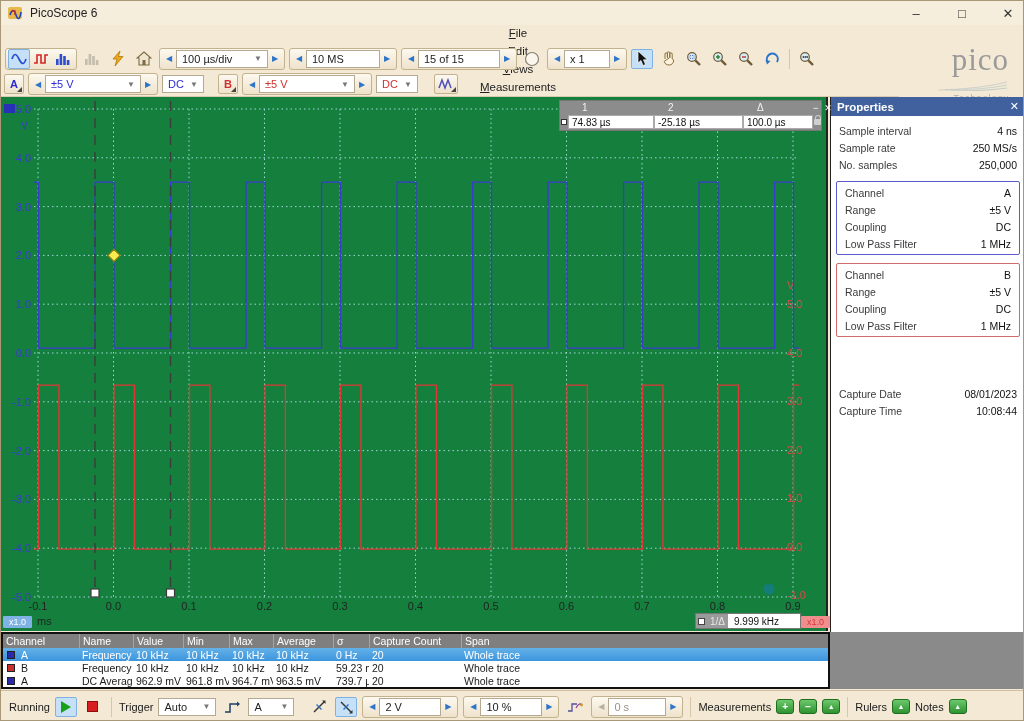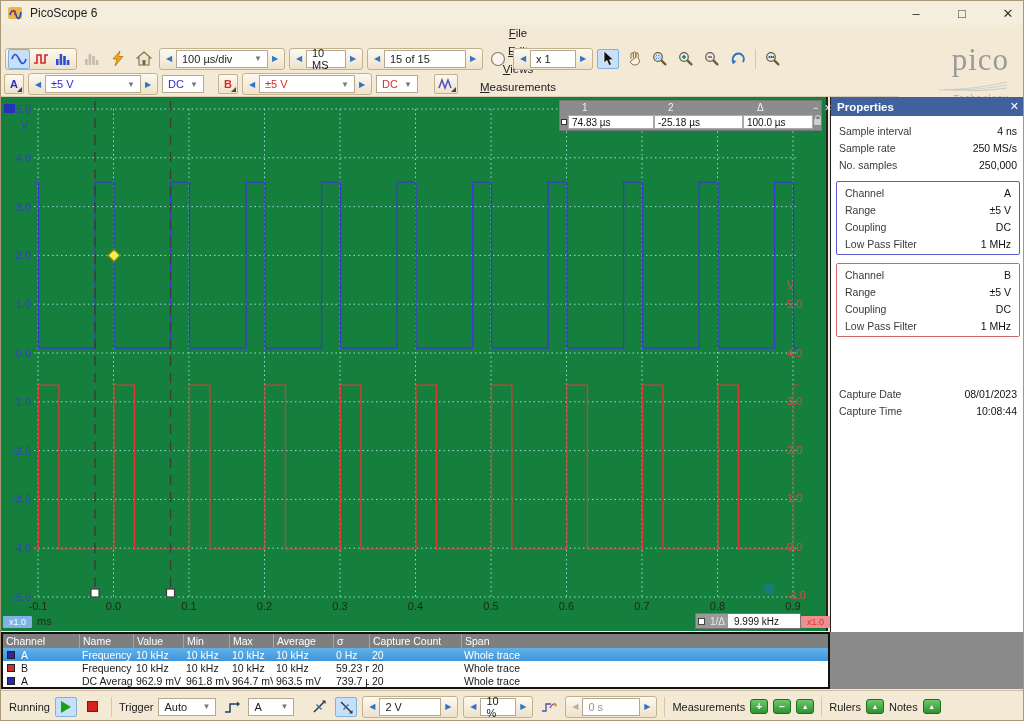--- a/index.html
+++ b/index.html
@@ -154,21 +154,21 @@
     <span class="grp">
       <span class="arrow">◀</span>
       <span class="field" style="width:92px">
         <span>100 µs/div</span>
           <span class="caret">▼</span>
         </span>
       <span class="arrow">▶</span>
     </span>
     <span class="grp">
       <span class="arrow">◀</span>
-      <span class="field" style="width:40px">
+      <span class="field" style="width:74px">
           <span>10 MS</span>
         </span>
       <span class="arrow">▶</span>
     </span>
     <span class="grp">
       <span class="arrow">◀</span>
       <span class="field" style="width:82px;justify-content:flex-start">
           <span>15 of 15</span>
         </span>
       <span class="arrow">▶</span>
@@ -535,21 +535,21 @@
       </span>
     <span class="grp">
       <span class="arrow">◀</span>
       <span class="field" style="width:62px">
           <span>2 V</span>
         </span>
       <span class="arrow">▶</span>
     </span>
     <span class="grp">
       <span class="arrow">◀</span>
-      <span class="field" style="width:36px">
+      <span class="field" style="width:62px">
           <span>10 %</span>
         </span>
       <span class="arrow">▶</span>
     </span>
     <span class="sbtn">
       <svg width="16" height="14" viewBox="0 0 16 14">
         <path d="M1 11 h4 v-7 h5" stroke="#5050a0" stroke-width="1.3" fill="none"></path>
         <path d="M9 8 Q12 2 15 5" stroke="#9040a0" stroke-width="1.3" fill="none"></path>
         <circle cx="14.5" cy="5" r="1.4" fill="#c8a020"></circle>
         </svg>

